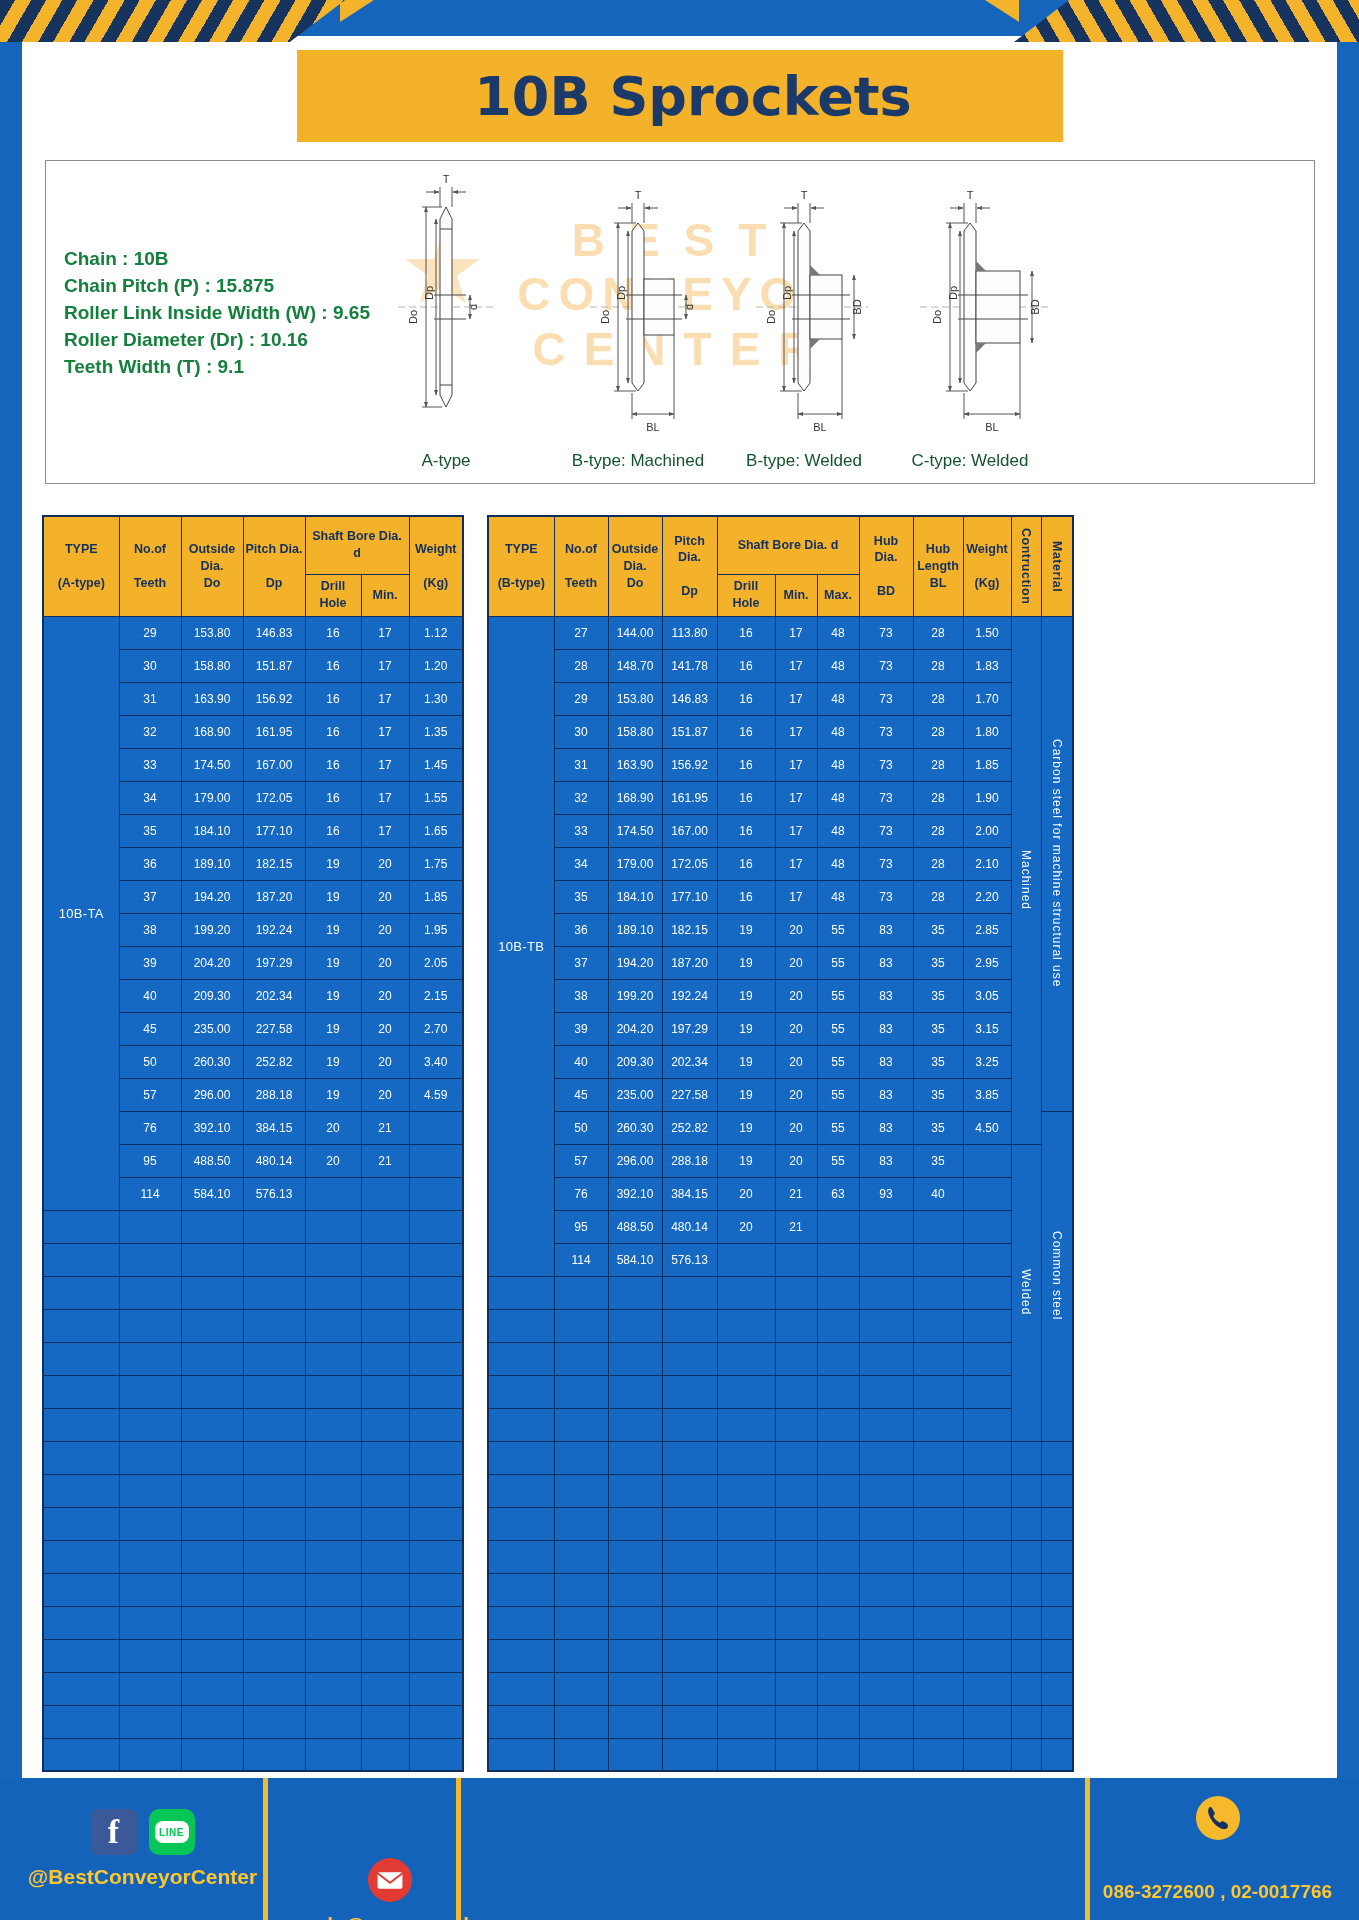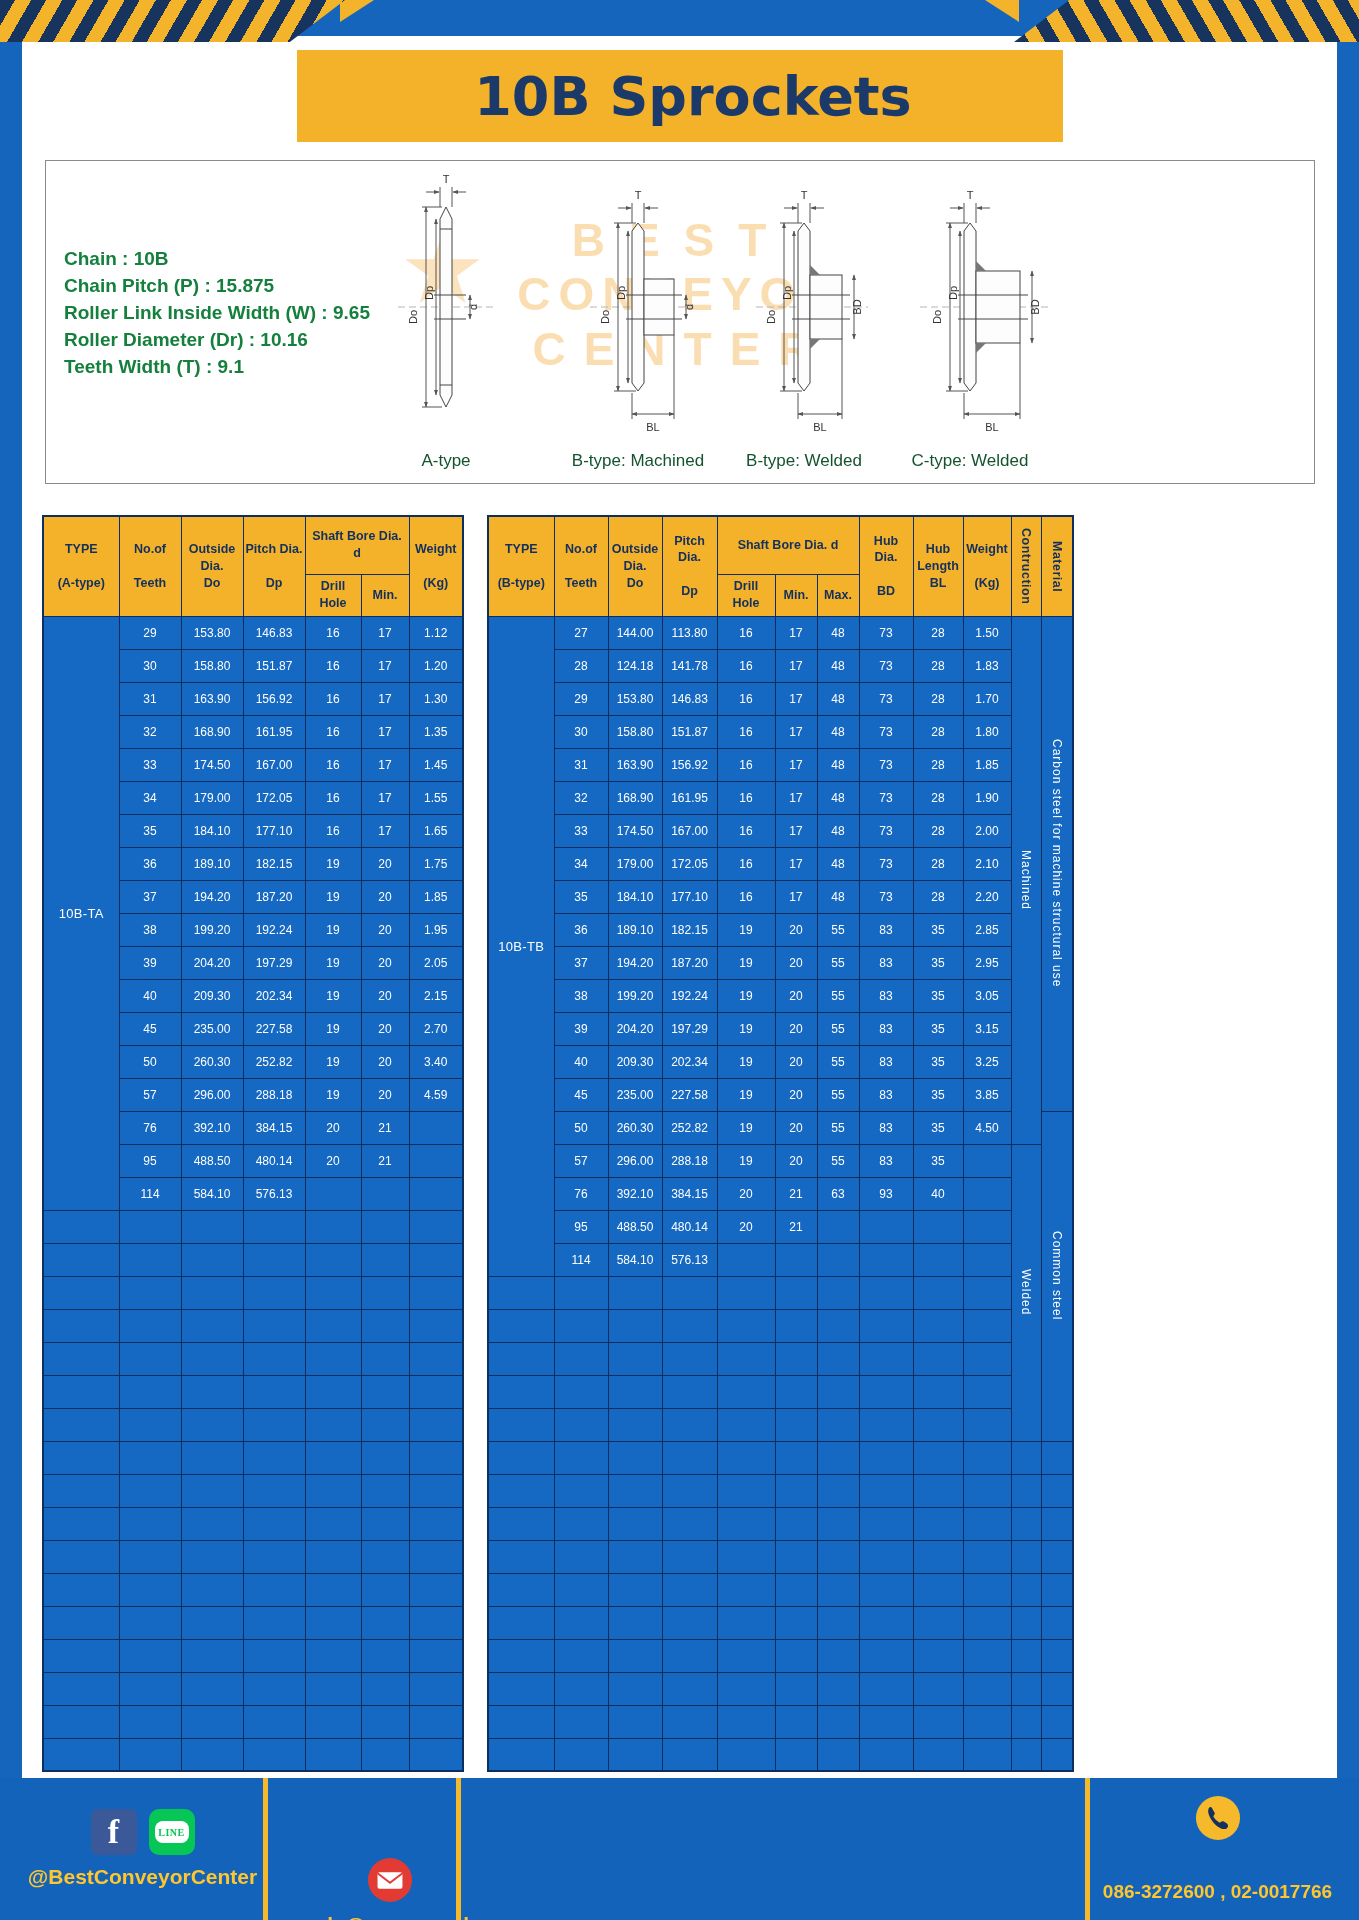--- a/index.html
+++ b/index.html
@@ -57,21 +57,21 @@
   .fdiv{position:absolute;top:0;width:5px;height:142px;background:#F5B92B;}
   .fsec{position:absolute;top:0;height:142px;display:flex;flex-direction:column;align-items:center;
     justify-content:center;gap:10px;}
   .fsec .flabel{font-size:21px;font-weight:bold;color:#FFC62E;white-space:nowrap;}
   .icon-row{display:flex;gap:12px;align-items:center;}
   .icon{width:46px;height:46px;display:flex;align-items:center;justify-content:center;}
   .fb{background:#3b5998;border-radius:7px;color:#fff;font-size:34px;font-weight:bold;
       font-family:"Liberation Serif",serif;}
   .line-badge{background:#06C755;border-radius:10px;}
   .line-bubble{background:#fff;border-radius:8px;width:34px;height:22px;display:flex;align-items:center;
-    justify-content:center;color:#06C755;font-size:10px;font-weight:bold;letter-spacing:0.5px;font-family:Liberation Serif, serif;}
+    justify-content:center;color:#06C755;font-size:10px;font-weight:bold;letter-spacing:0.5px;}
 </style>
 </head>
 <body>
 
 <div class="canvas" data-name="page-canvas">
   <div class="sheet" data-name="page-sheet"></div>
   <div class="hazard hazard-left" data-name="hazard-stripe-left"></div>
   <div class="hazard hazard-right" data-name="hazard-stripe-right"></div>
   <div class="hz-acc hz-acc-l" data-name="hazard-accent-left"></div>
   <div class="hz-acc hz-acc-r" data-name="hazard-accent-right"></div>
@@ -607,21 +607,21 @@
           <td data-name="cell">17</td>
           <td data-name="cell">48</td>
           <td data-name="cell">73</td>
           <td data-name="cell">28</td>
           <td data-name="cell">1.50</td>
           <td rowspan="16" class="vcell" data-name="construction-machined">Machined</td>
           <td rowspan="15" class="vcell" data-name="material-carbon-steel">Carbon steel for machine structural use</td>
         </tr>
         <tr data-name="table-row">
           <td data-name="cell">28</td>
-          <td data-name="cell">124.18</td>
+          <td data-name="cell">148.70</td>
           <td data-name="cell">141.78</td>
           <td data-name="cell">16</td>
           <td data-name="cell">17</td>
           <td data-name="cell">48</td>
           <td data-name="cell">73</td>
           <td data-name="cell">28</td>
           <td data-name="cell">1.83</td>
         </tr>
         <tr data-name="table-row">
           <td data-name="cell">29</td>

